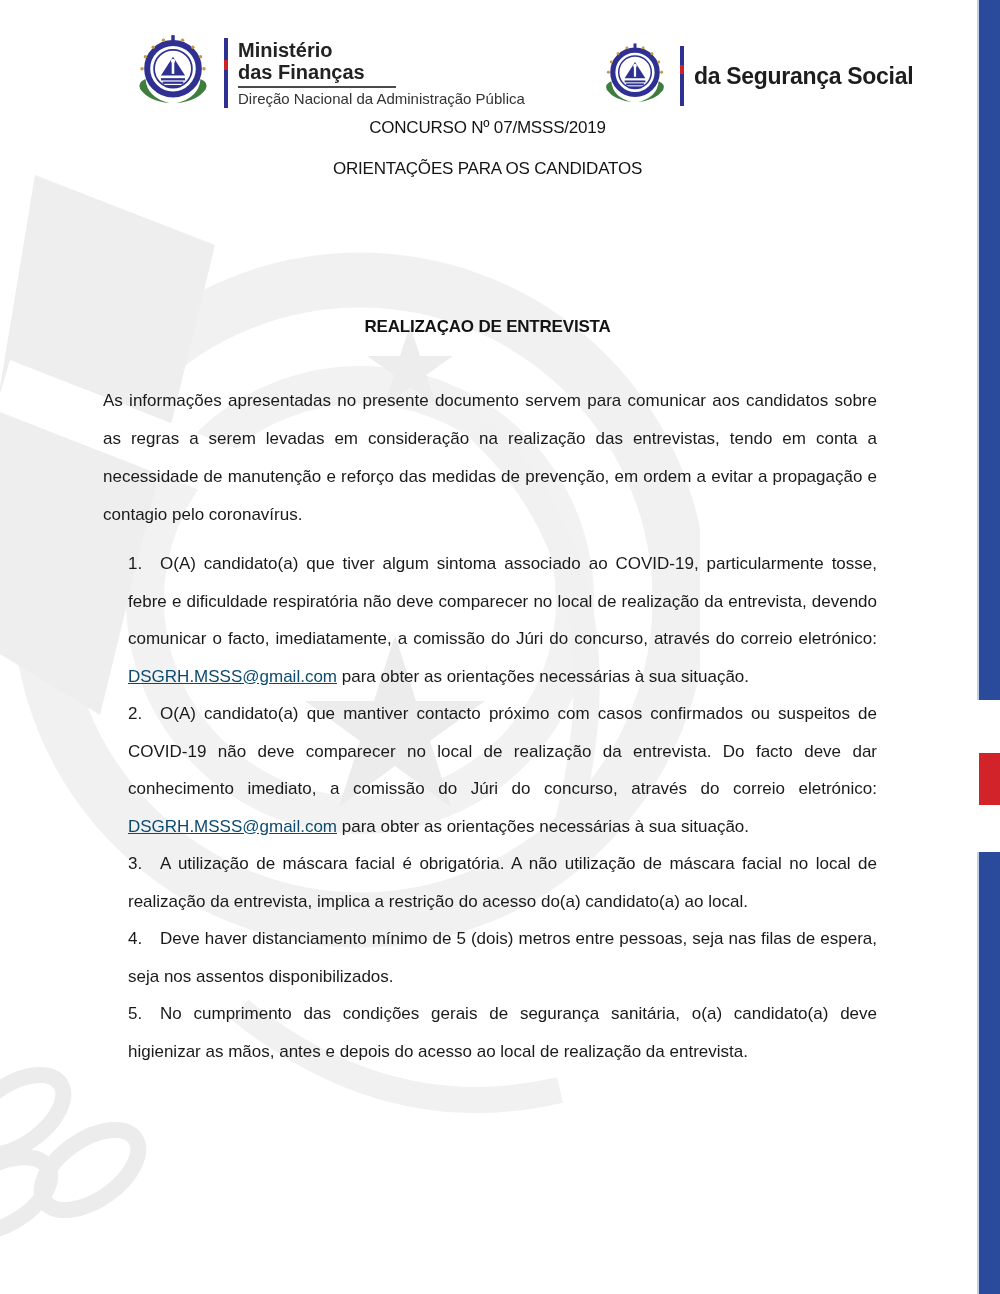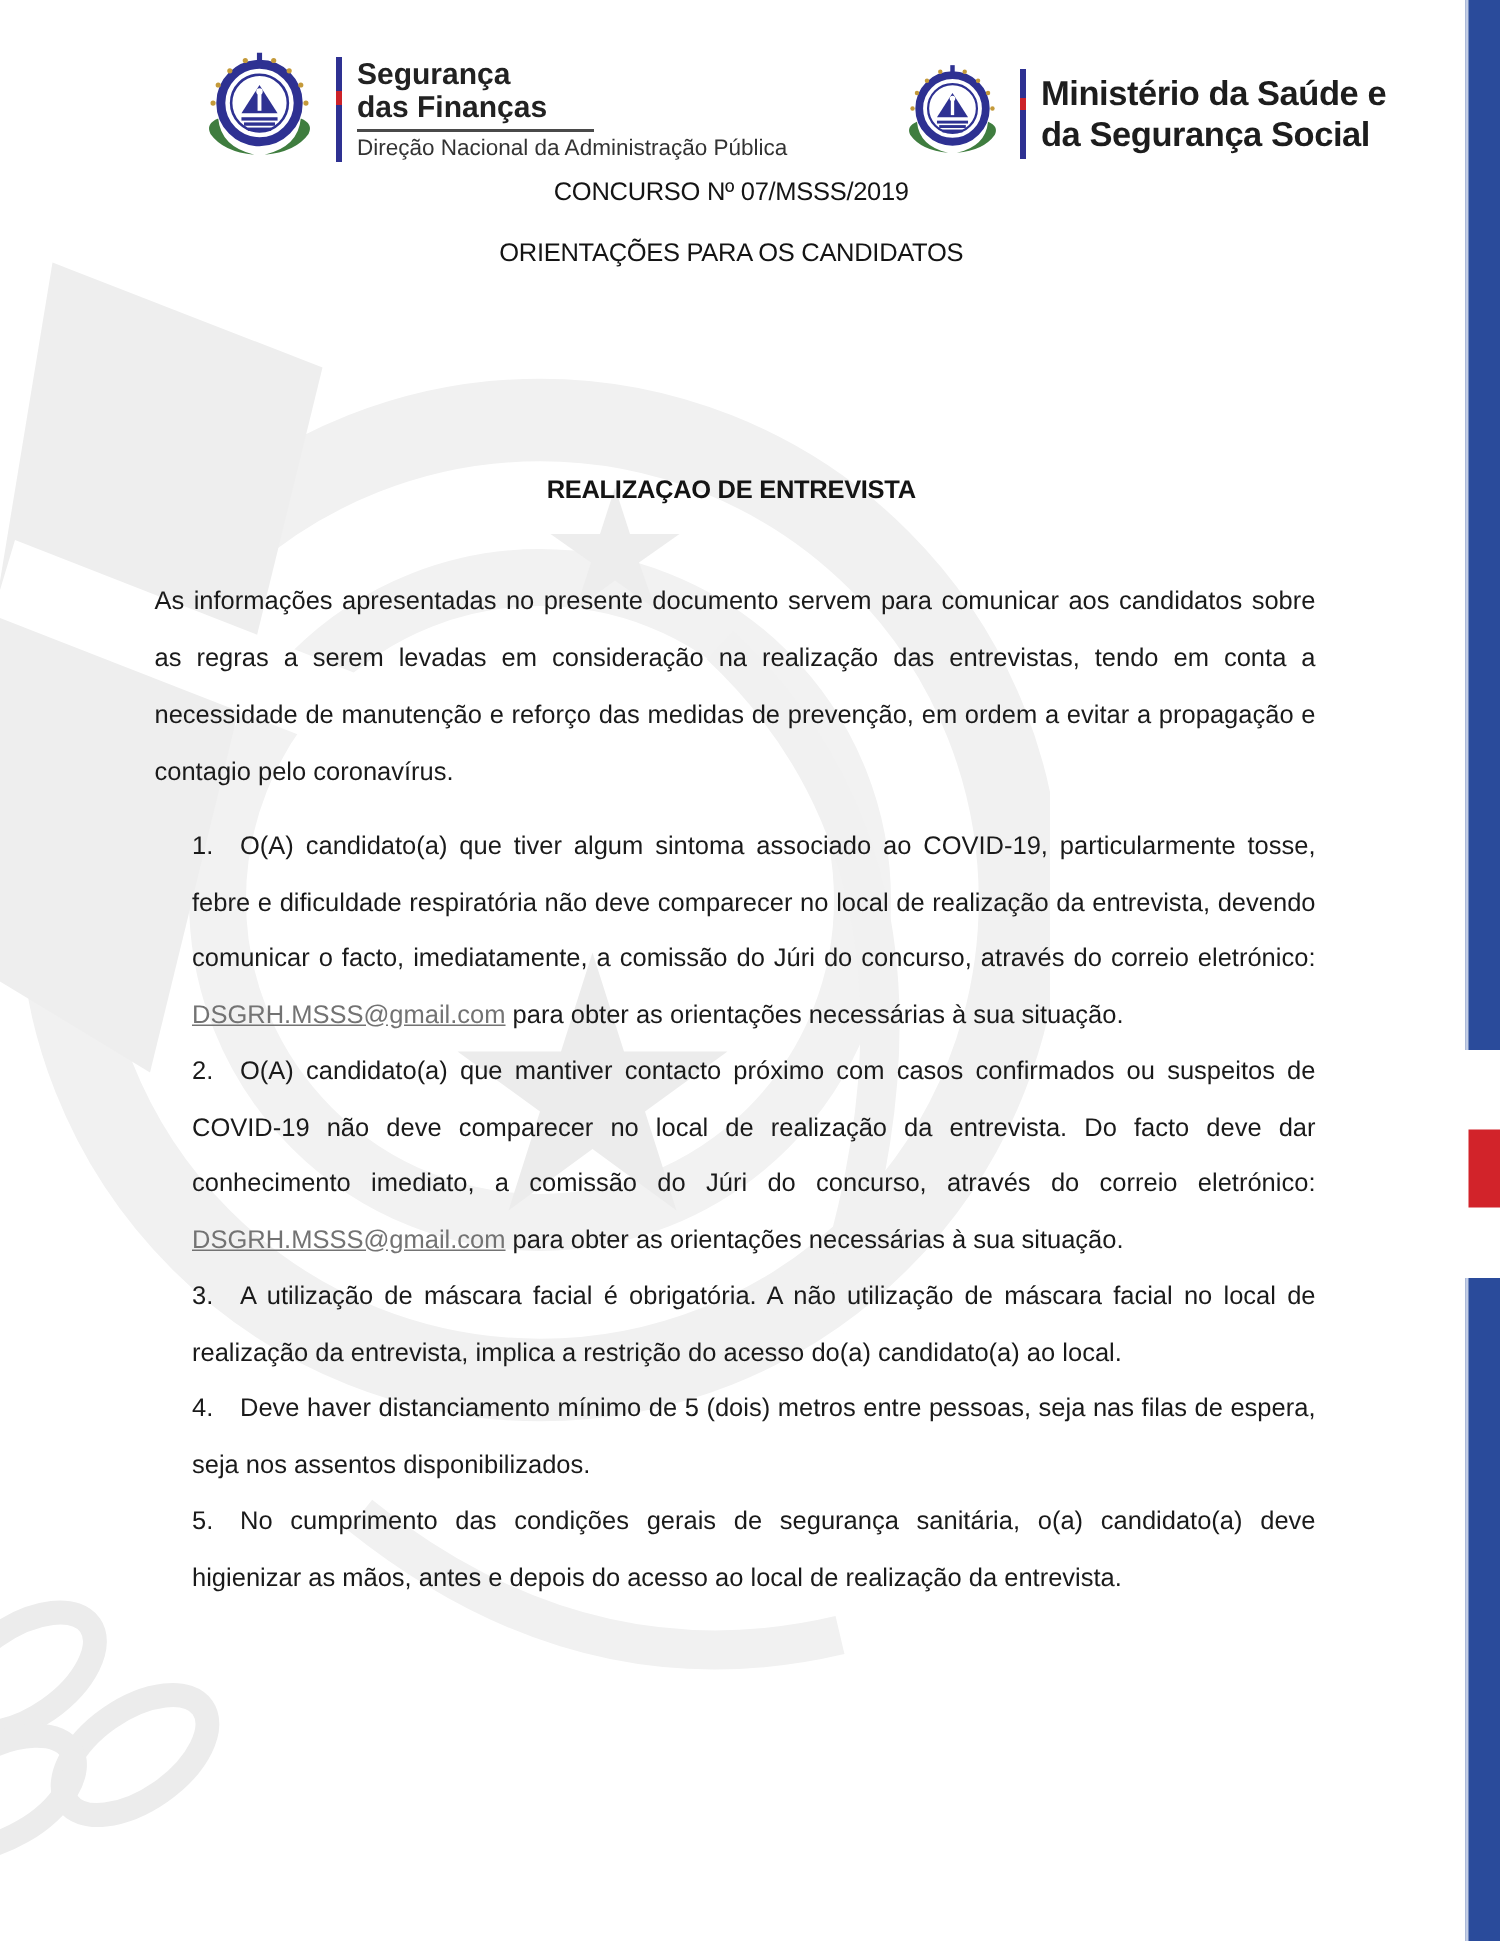--- a/index.html
+++ b/index.html
@@ -42,21 +42,21 @@
   .intro{
     position:absolute;left:103px;width:774px;top:365px;
     font-size:17px;line-height:38px;text-align:justify;color:#1a1a1a;
   }
   .list{
     position:absolute;left:128px;width:749px;top:545px;
     font-size:17px;line-height:37.5px;color:#1a1a1a;
   }
   .list-item{text-align:justify;}
   .num{display:inline-block;width:32px;}
-  a.email{color:#737373;text-decoration:underline;margin-top:48px;}
+  a.email{color:#0c4a6e;text-decoration:underline;margin-top:48px;}
 </style>
 </head>
 <body>
 
 <svg width="0" height="0" style="position:absolute">
   <symbol id="emblem" viewBox="0 0 100 90">
     <path d="M18 52 Q20 74 46 80 Q22 78 12 64 Q8 56 18 52Z" fill="#3f7d3f"></path>
     <path d="M82 52 Q80 74 54 80 Q78 78 88 64 Q92 56 82 52Z" fill="#3f7d3f"></path>
     <circle cx="50" cy="40" r="30" fill="#fff" stroke="#2e3192" stroke-width="7"></circle>
     <rect x="48" y="1" width="4" height="8" fill="#2e3192"></rect>
@@ -101,34 +101,33 @@
 <div class="bar bar-top"></div>
 <div class="bar bar-red"></div>
 <div class="bar bar-bottom"></div>
 
 <div class="logo logo-left">
   <svg class="emblem" width="86" height="78">
     <use href="#emblem"></use>
   </svg>
   <div class="logo-sep"></div>
   <div class="logo-text">
-    <span class="l1">Segurança</span>
+    <span class="l1">Ministério</span>
     <span class="l1">das Finanças</span>
     <hr class="rule">
     <span class="dep">Direção Nacional da Administração Pública</span>
   </div>
 </div>
 
 <div class="logo logo-right">
   <svg class="emblem" width="74" height="68">
     <use href="#emblem"></use>
   </svg>
   <div class="logo-sep"></div>
   <div class="logo-text">
-    <span class="r1">Ministério da Saúde e</span>
     <span class="r1">da Segurança Social</span>
   </div>
 </div>
 
 <div class="title-block">
   <div class="title-line">CONCURSO Nº 07/MSSS/2019</div>
   <div class="title-line">ORIENTAÇÕES PARA OS CANDIDATOS</div>
 </div>
 
 <div class="subtitle">REALIZAÇAO DE ENTREVISTA</div>

